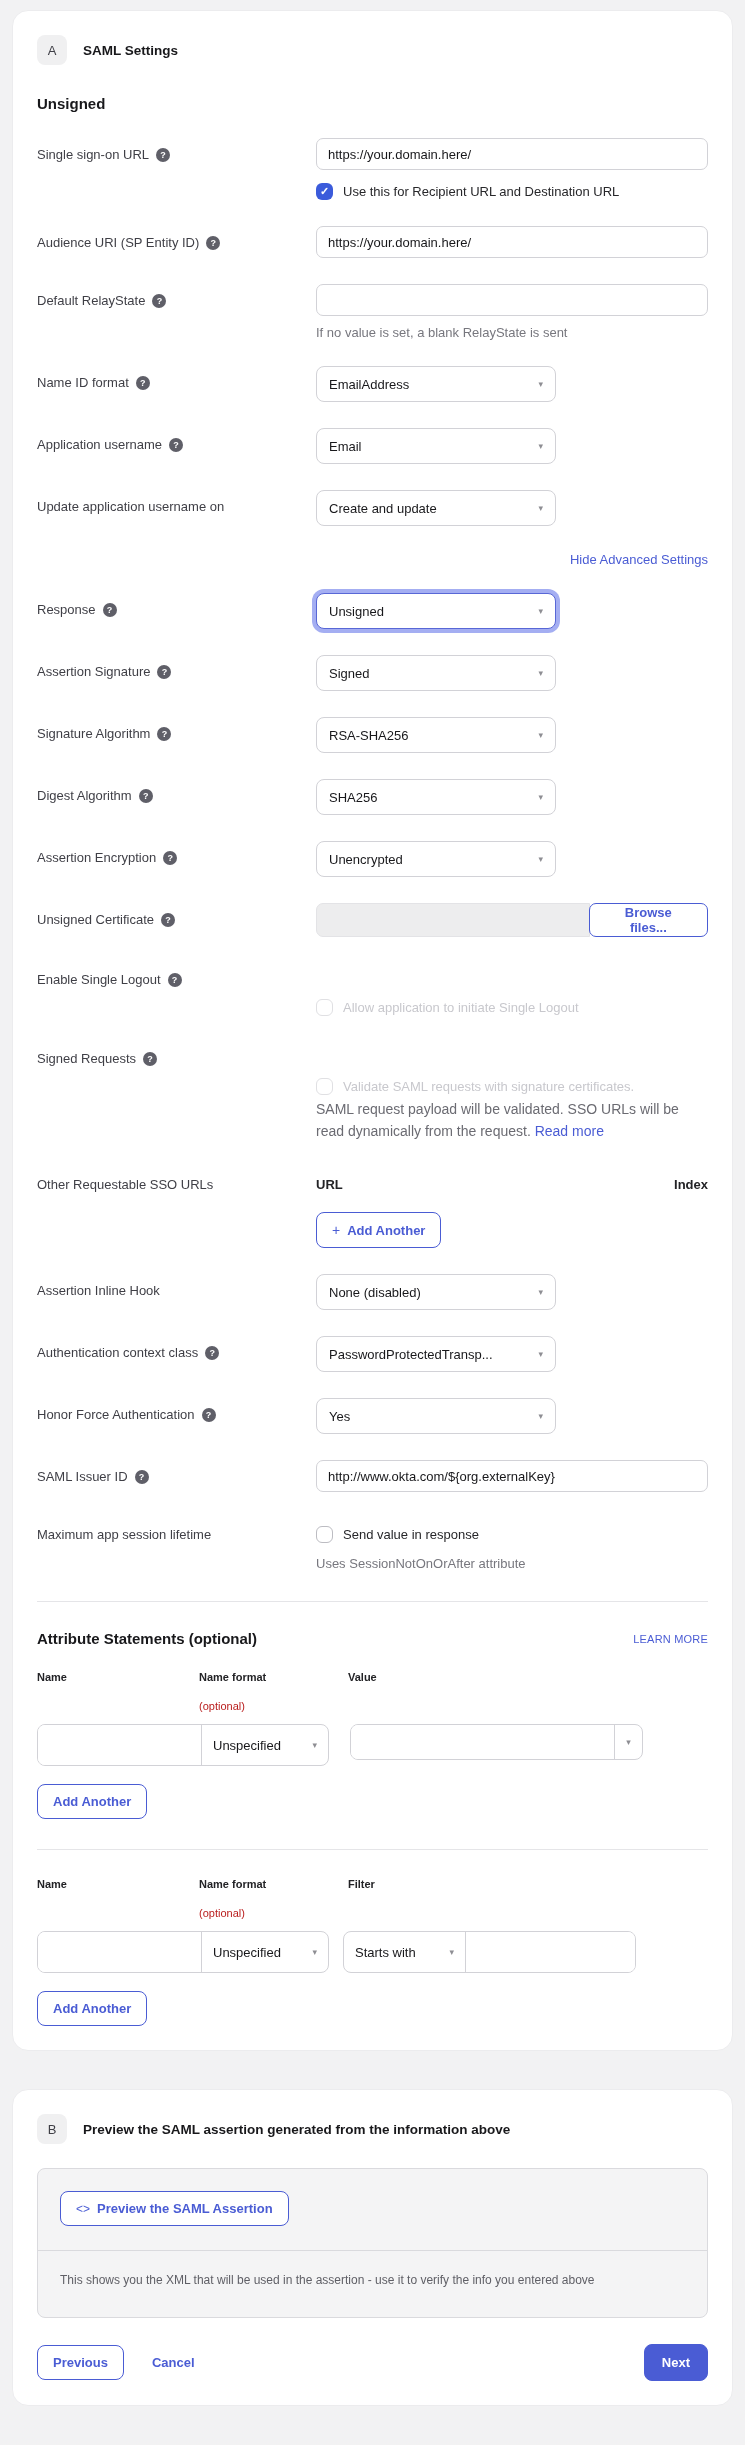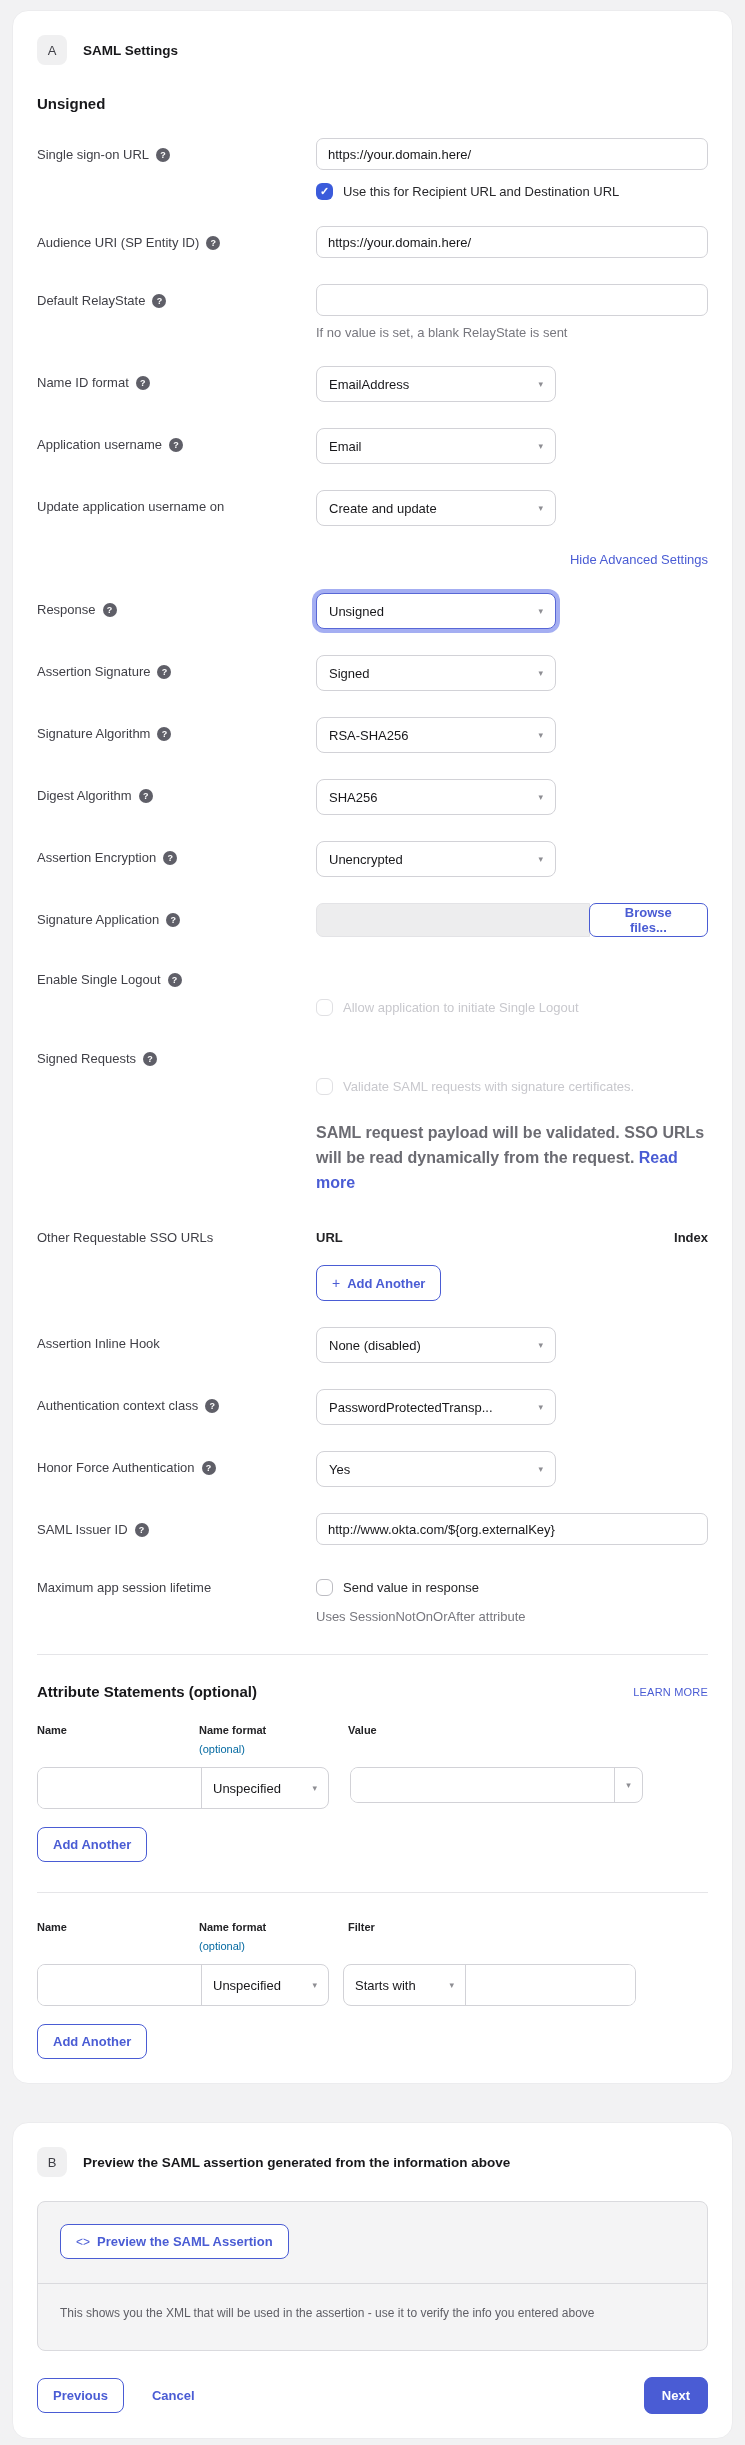--- a/index.html
+++ b/index.html
@@ -28,41 +28,41 @@
   .select .arrow { color:#8e8e93; font-size:9px; line-height:1; }
   .select.focused { border-color:#5867d6; box-shadow:0 0 0 4px #a4aef2;gap:36px; }
 
   .check-row { display:flex; align-items:center; gap:10px; margin-top:13px; font-size:13px; color:#27272a; cursor:pointer; }
   .check-row.top { margin-top:8px; }
   .cb-on { width:17px; height:17px; flex-shrink:0; background:#3b5bdb; border-radius:6px; color:#fff; font-size:11px; font-weight:700; display:inline-flex; align-items:center; justify-content:center; }
   .cb-off { width:17px; height:17px; flex-shrink:0; background:#fff; border:1.5px solid #bcbcc2; border-radius:6px; }
   .check-row.disabled { color:#c8c8cd;margin-top:36px; }
   .check-row.disabled .cb-off { border-color:#e0e0e3; }
 
-  .desc { margin-top:26px; font-size:16px; line-height:1.55; color:#6b6b72;font-weight:bold; }
+  .desc { margin-top:4px; font-size:14px; line-height:1.55; color:#6b6b72; }
   a.link { color:#4a5cd4; text-decoration:none; cursor:pointer; }
   .advanced-toggle { text-align:right; margin:4px 0 26px; font-size:13px; }
 
   .file-row { display:flex; align-items:stretch; }
   .file-area { width:274px; height:34px; background:#ededee; border:1px solid #e3e3e6; border-radius:7px 0 0 7px; }
   .browse-btn { height:34px; padding:0 15px; background:#fff; border:1px solid #4a5cd4; border-radius:7px; color:#4a5cd4; font-size:13px; font-weight:700; font-family:inherit; cursor:pointer; margin-left:-1px; }
 
   .sso-heads { display:flex; justify-content:space-between; padding-top:9px; font-size:13px; font-weight:700; color:#232326; }
   .btn-outline { display:inline-flex; align-items:center; gap:7px; background:#fff; border:1px solid #4a5cd4; border-radius:8px; color:#4a5cd4; font-size:13px; font-weight:700; font-family:inherit; padding:9px 15px; cursor:pointer; }
   .btn-outline .plus { font-weight:400; font-size:14px; }
   .add-another { margin-top:20px; }
 
   .divider { border:none; border-top:1px solid #e5e5e8; margin:30px 0 28px; }
 
   .attr-head-row { display:flex; align-items:center; justify-content:space-between; margin-bottom:24px; }
   .learn-more { font-size:11px; font-weight:400; letter-spacing:.2px; }
   .attr-cols { display:flex; font-size:11px; font-weight:700; color:#232326; margin-bottom:12px; }
   .attr-cols .c1 { width:162px; }
   .attr-cols .c2 { width:149px; }
-  .attr-cols .opt { display:block; font-weight:400; color:#0369a1; margin-top:7px; }
+  .attr-cols .opt { display:block; font-weight:400; color:#b91c1c; margin-top:17px; }
   .attr-row { display:flex; margin-bottom:18px; }
   .joined { display:flex; border:1px solid #d2d2d7; border-radius:8px; overflow:hidden; height:42px; background:#fff; }
   .joined .j-input { width:163px; border:none; outline:none; padding:0 10px; font-size:13px; font-family:inherit; }
   .mini-select { display:flex; align-items:center; justify-content:space-between; gap:8px; padding:0 11px; border-left:1px solid #d2d2d7; font-size:13px; color:#18181b; cursor:pointer; }
   .mini-select .arrow { color:#8e8e93; font-size:9px; }
   .w-format { width:127px; }
   .w-filter { width:122px; border-left:none; border-right:1px solid #d2d2d7; }
   .combo { display:flex; border:1px solid #d2d2d7; border-radius:8px; overflow:hidden; height:36px; margin-left:21px; background:#fff; }
   .combo .combo-input { width:263px; border:none; outline:none; padding:0 10px; font-size:13px; font-family:inherit; }
   .combo .combo-arrow { width:28px; display:flex; align-items:center; justify-content:center; border-left:1px solid #d2d2d7; color:#8e8e93; font-size:9px; cursor:pointer; }
@@ -239,21 +239,21 @@
       <div class="select">
         <span>Unencrypted</span>
         <span class="arrow">▾</span>
       </div>
     </div>
   </div>
 
   
   <div class="row">
     <div class="row-label">
-      <span class="lbl">Signature Application</span>
+      <span class="lbl">Unsigned Certificate</span>
       <span class="help">?</span>
     </div>
     <div class="row-control">
       <div class="file-row">
         <div class="file-area"></div>
         <button class="browse-btn">Browse files...</button>
       </div>
     </div>
   </div>
 

